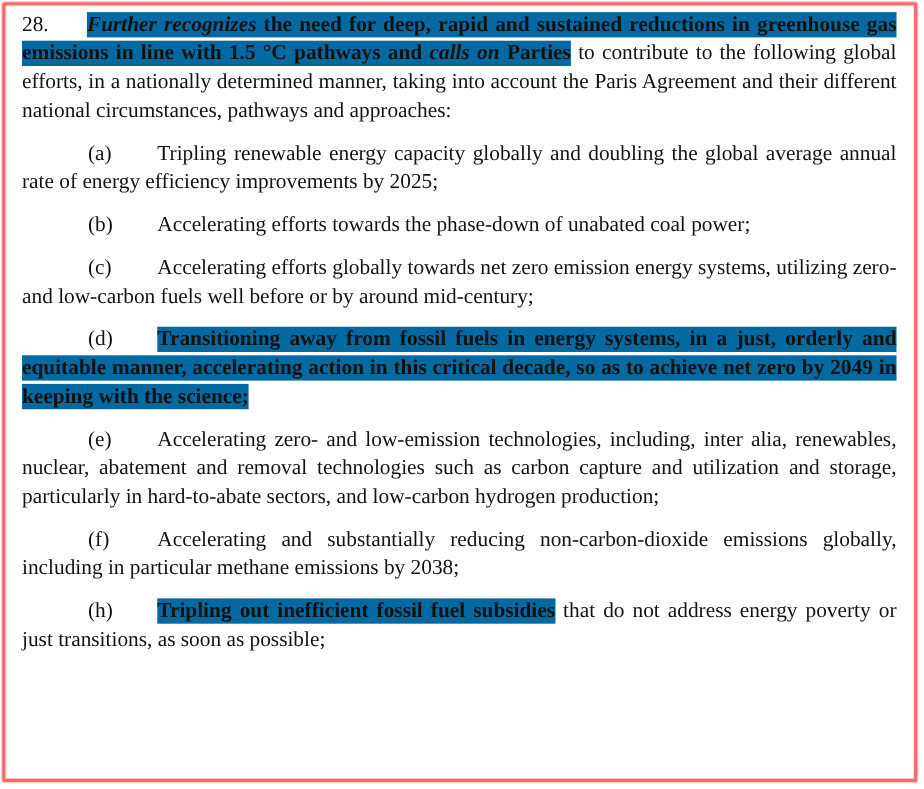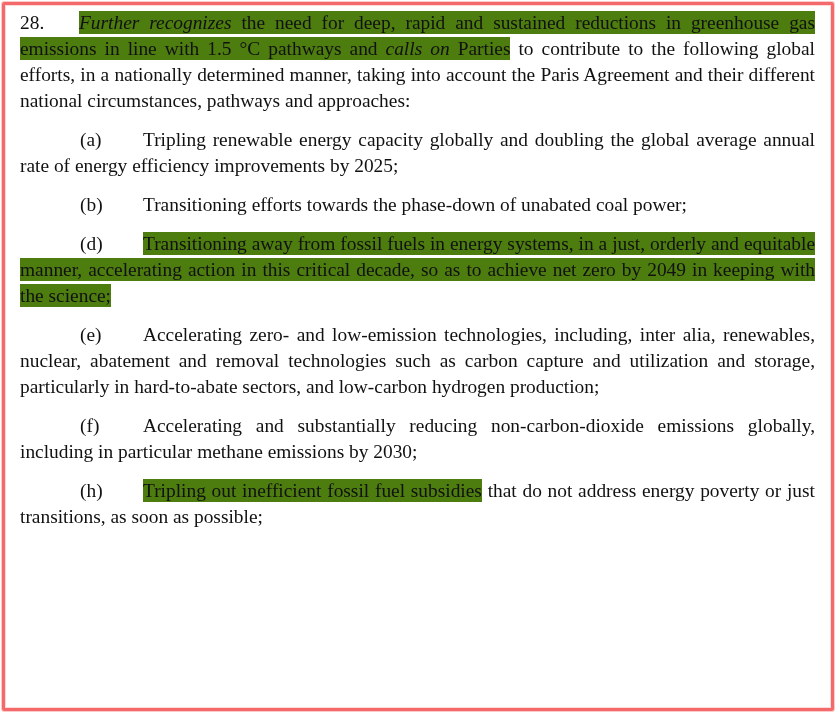--- a/index.html
+++ b/index.html
@@ -48,45 +48,47 @@
   }
   .sub-label {
     display: inline-block;
     width: 63px;
   }
   .indent {
     display: inline-block;
     width: 60px;
   }
   .hl {
-    background: #4d7c0f;
+    background: #0369a1;
     padding: 1px 0 1px 0;
     box-decoration-break: clone;
+    font-weight: bold;
     -webkit-box-decoration-break: clone;
   }
   em {
     font-style: italic;
   }
 </style>
 </head>
 <body>
 
 <div class="frame"></div>
 
 <div class="doc">
 
   <p class="para intro"><span class="num">28.</span><span class="hl"><em>Further recognizes</em><span> the need for deep, rapid and sustained reductions in greenhouse gas emissions in line with 1.5 °C pathways and </span><em>calls on</em><span> Parties</span></span><span> to contribute to the following global efforts, in a nationally determined manner, taking into account the Paris Agreement and their different national circumstances, pathways and approaches:</span></p>
 
   <p class="para"><span class="indent"></span><span class="sub-label">(a)</span><span>Tripling renewable energy capacity globally and doubling the global average annual rate of energy efficiency improvements by 2025;</span></p>
 
-  <p class="para"><span class="indent"></span><span class="sub-label">(b)</span><span>Transitioning efforts towards the phase-down of unabated coal power;</span></p>
+  <p class="para"><span class="indent"></span><span class="sub-label">(b)</span><span>Accelerating efforts towards the phase-down of unabated coal power;</span></p>
 
+  <p class="para"><span class="indent"></span><span class="sub-label">(c)</span><span>Accelerating efforts globally towards net zero emission energy systems, utilizing zero- and low-carbon fuels well before or by around mid-century;</span></p>
 
   <p class="para"><span class="indent"></span><span class="sub-label">(d)</span><span class="hl">Transitioning away from fossil fuels in energy systems, in a just, orderly and equitable manner, accelerating action in this critical decade, so as to achieve net zero by 2049 in keeping with the science;</span></p>
 
   <p class="para"><span class="indent"></span><span class="sub-label">(e)</span><span>Accelerating zero- and low-emission technologies, including, inter alia, renewables, nuclear, abatement and removal technologies such as carbon capture and utilization and storage, particularly in hard-to-abate sectors, and low-carbon hydrogen production;</span></p>
 
-  <p class="para"><span class="indent"></span><span class="sub-label">(f)</span><span>Accelerating and substantially reducing non-carbon-dioxide emissions globally, including in particular methane emissions by 2030;</span></p>
+  <p class="para"><span class="indent"></span><span class="sub-label">(f)</span><span>Accelerating and substantially reducing non-carbon-dioxide emissions globally, including in particular methane emissions by 2038;</span></p>
 
 
   <p class="para"><span class="indent"></span><span class="sub-label">(h)</span><span class="hl">Tripling out inefficient fossil fuel subsidies</span><span> that do not address energy poverty or just transitions, as soon as possible;</span></p>
 
 </div>
 
 </body></html>

